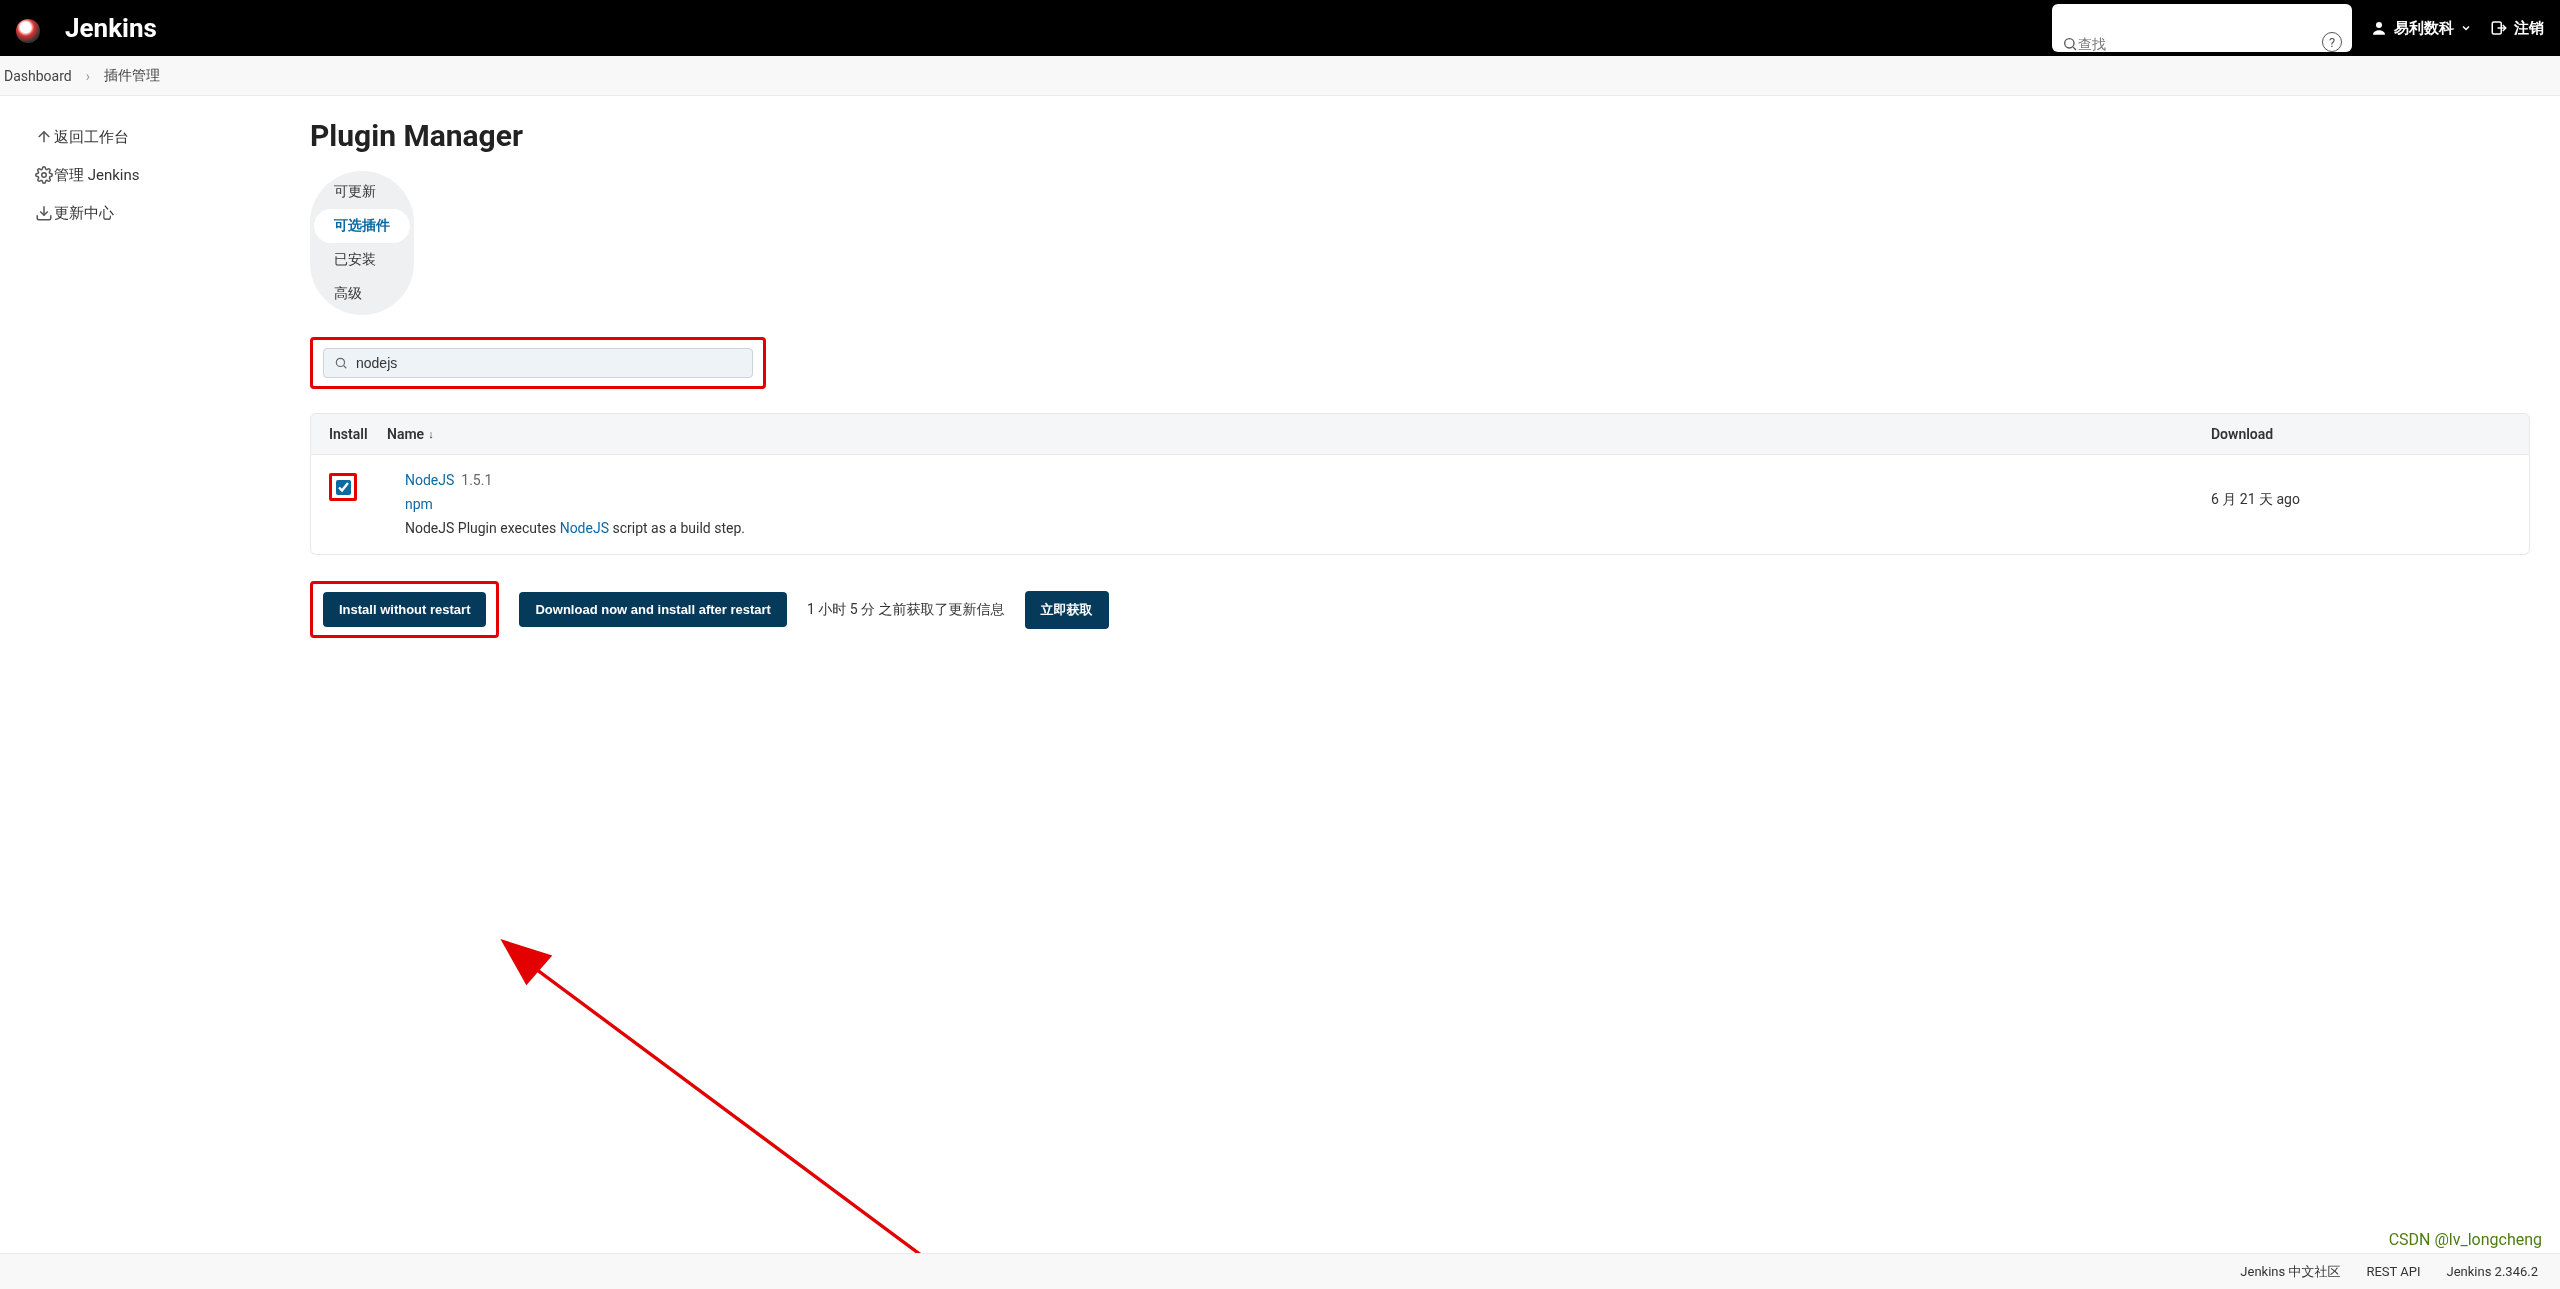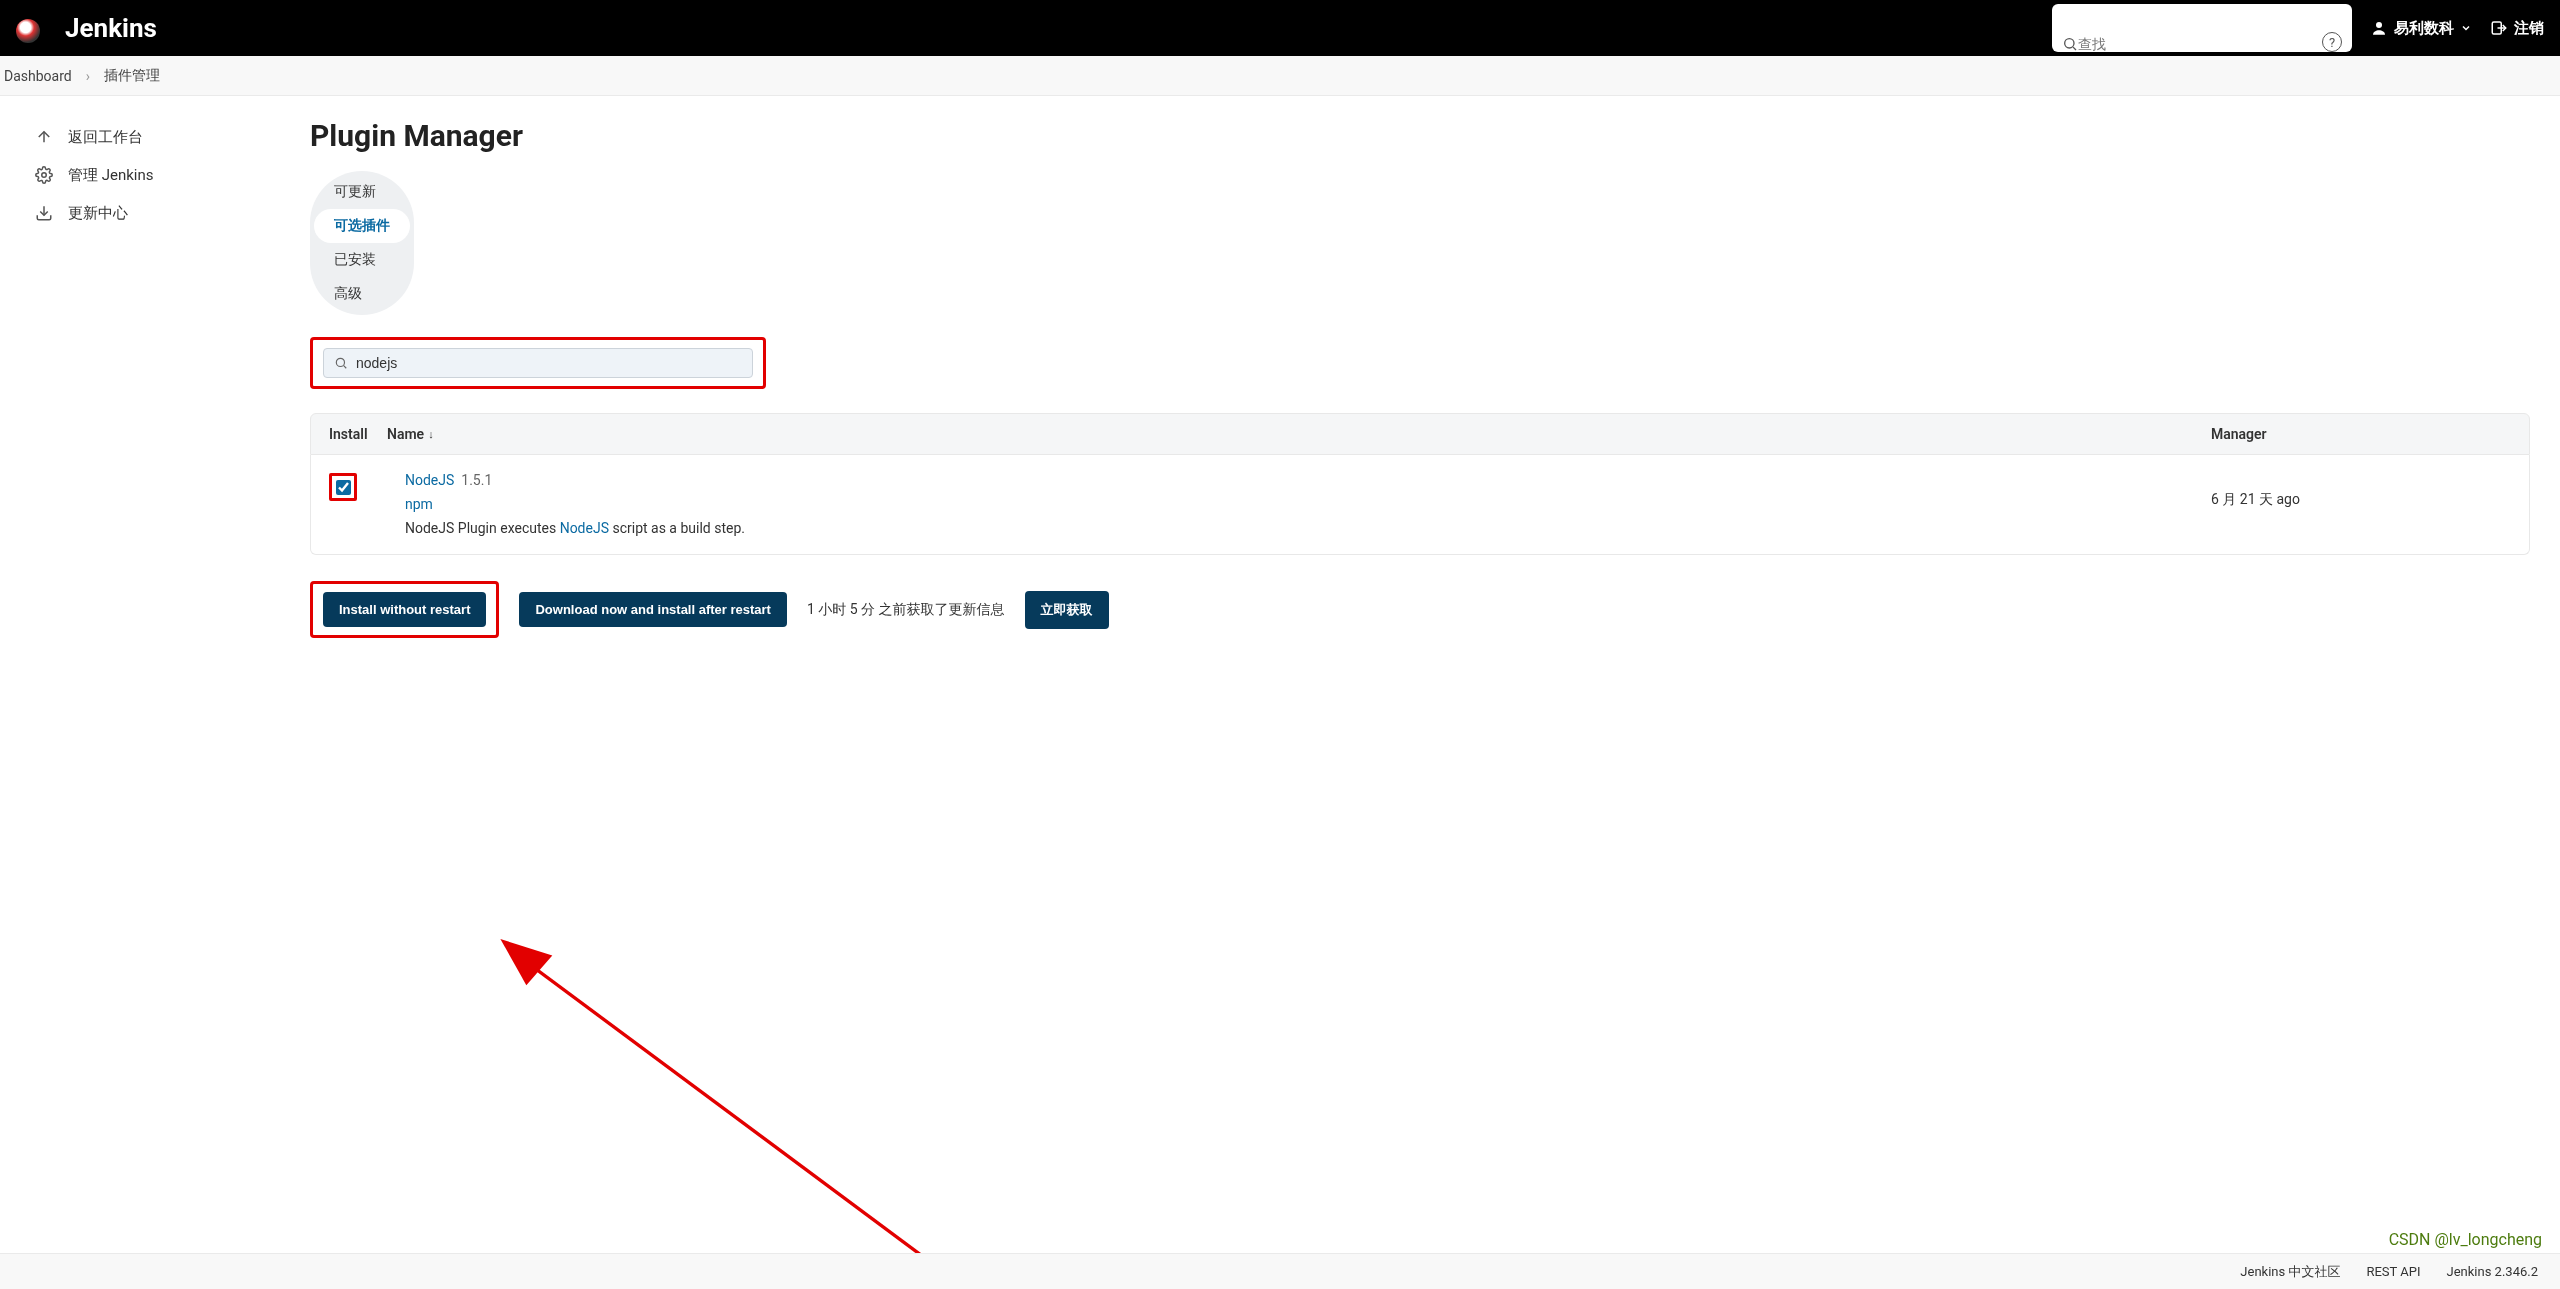--- a/index.html
+++ b/index.html
@@ -43,21 +43,21 @@
 .crumbs .sep { color:#999; }
 
 
 .page {
   display:flex; min-height: calc(100% - 56px - 40px - 36px);
 }
 aside.side {
   width: 310px; padding: 22px 10px 10px 24px;
 }
 .side-item {
-  display:flex;align-items:center;gap:14px;
+  display:flex;align-items:center;
   height:38px;padding:0 10px;border-radius:6px;font-size:15px;color:#333;cursor:pointer;
 }
 .side-icn { width:20px;color:#555;display:flex;align-items:center;justify-content:center; }
 
 main.content { flex:1; padding: 22px 30px 40px 0; }
 h1.title { font-size:30px;font-weight:700;margin-bottom:18px;color:#222; }
 
 
 .tabs {
   display:inline-flex;background:#eef0f2;border-radius:999px;padding:4px;
@@ -242,21 +242,21 @@
       </div>
     </div>
 
     
     <div class="plugin-head">
       <div class="col-install">Install</div>
       <div class="col-name">
         <span>Name</span>
         <span class="sort-arrow">↓</span>
       </div>
-      <div class="col-released">Manager</div>
+      <div class="col-released">Download</div>
     </div>
 
     <div class="plugin-row">
       <div class="col-install">
         <div class="chk-wrap">
           <input type="checkbox" checked="" style="">
         </div>
       </div>
       <div class="plugin-body">
         <div>

